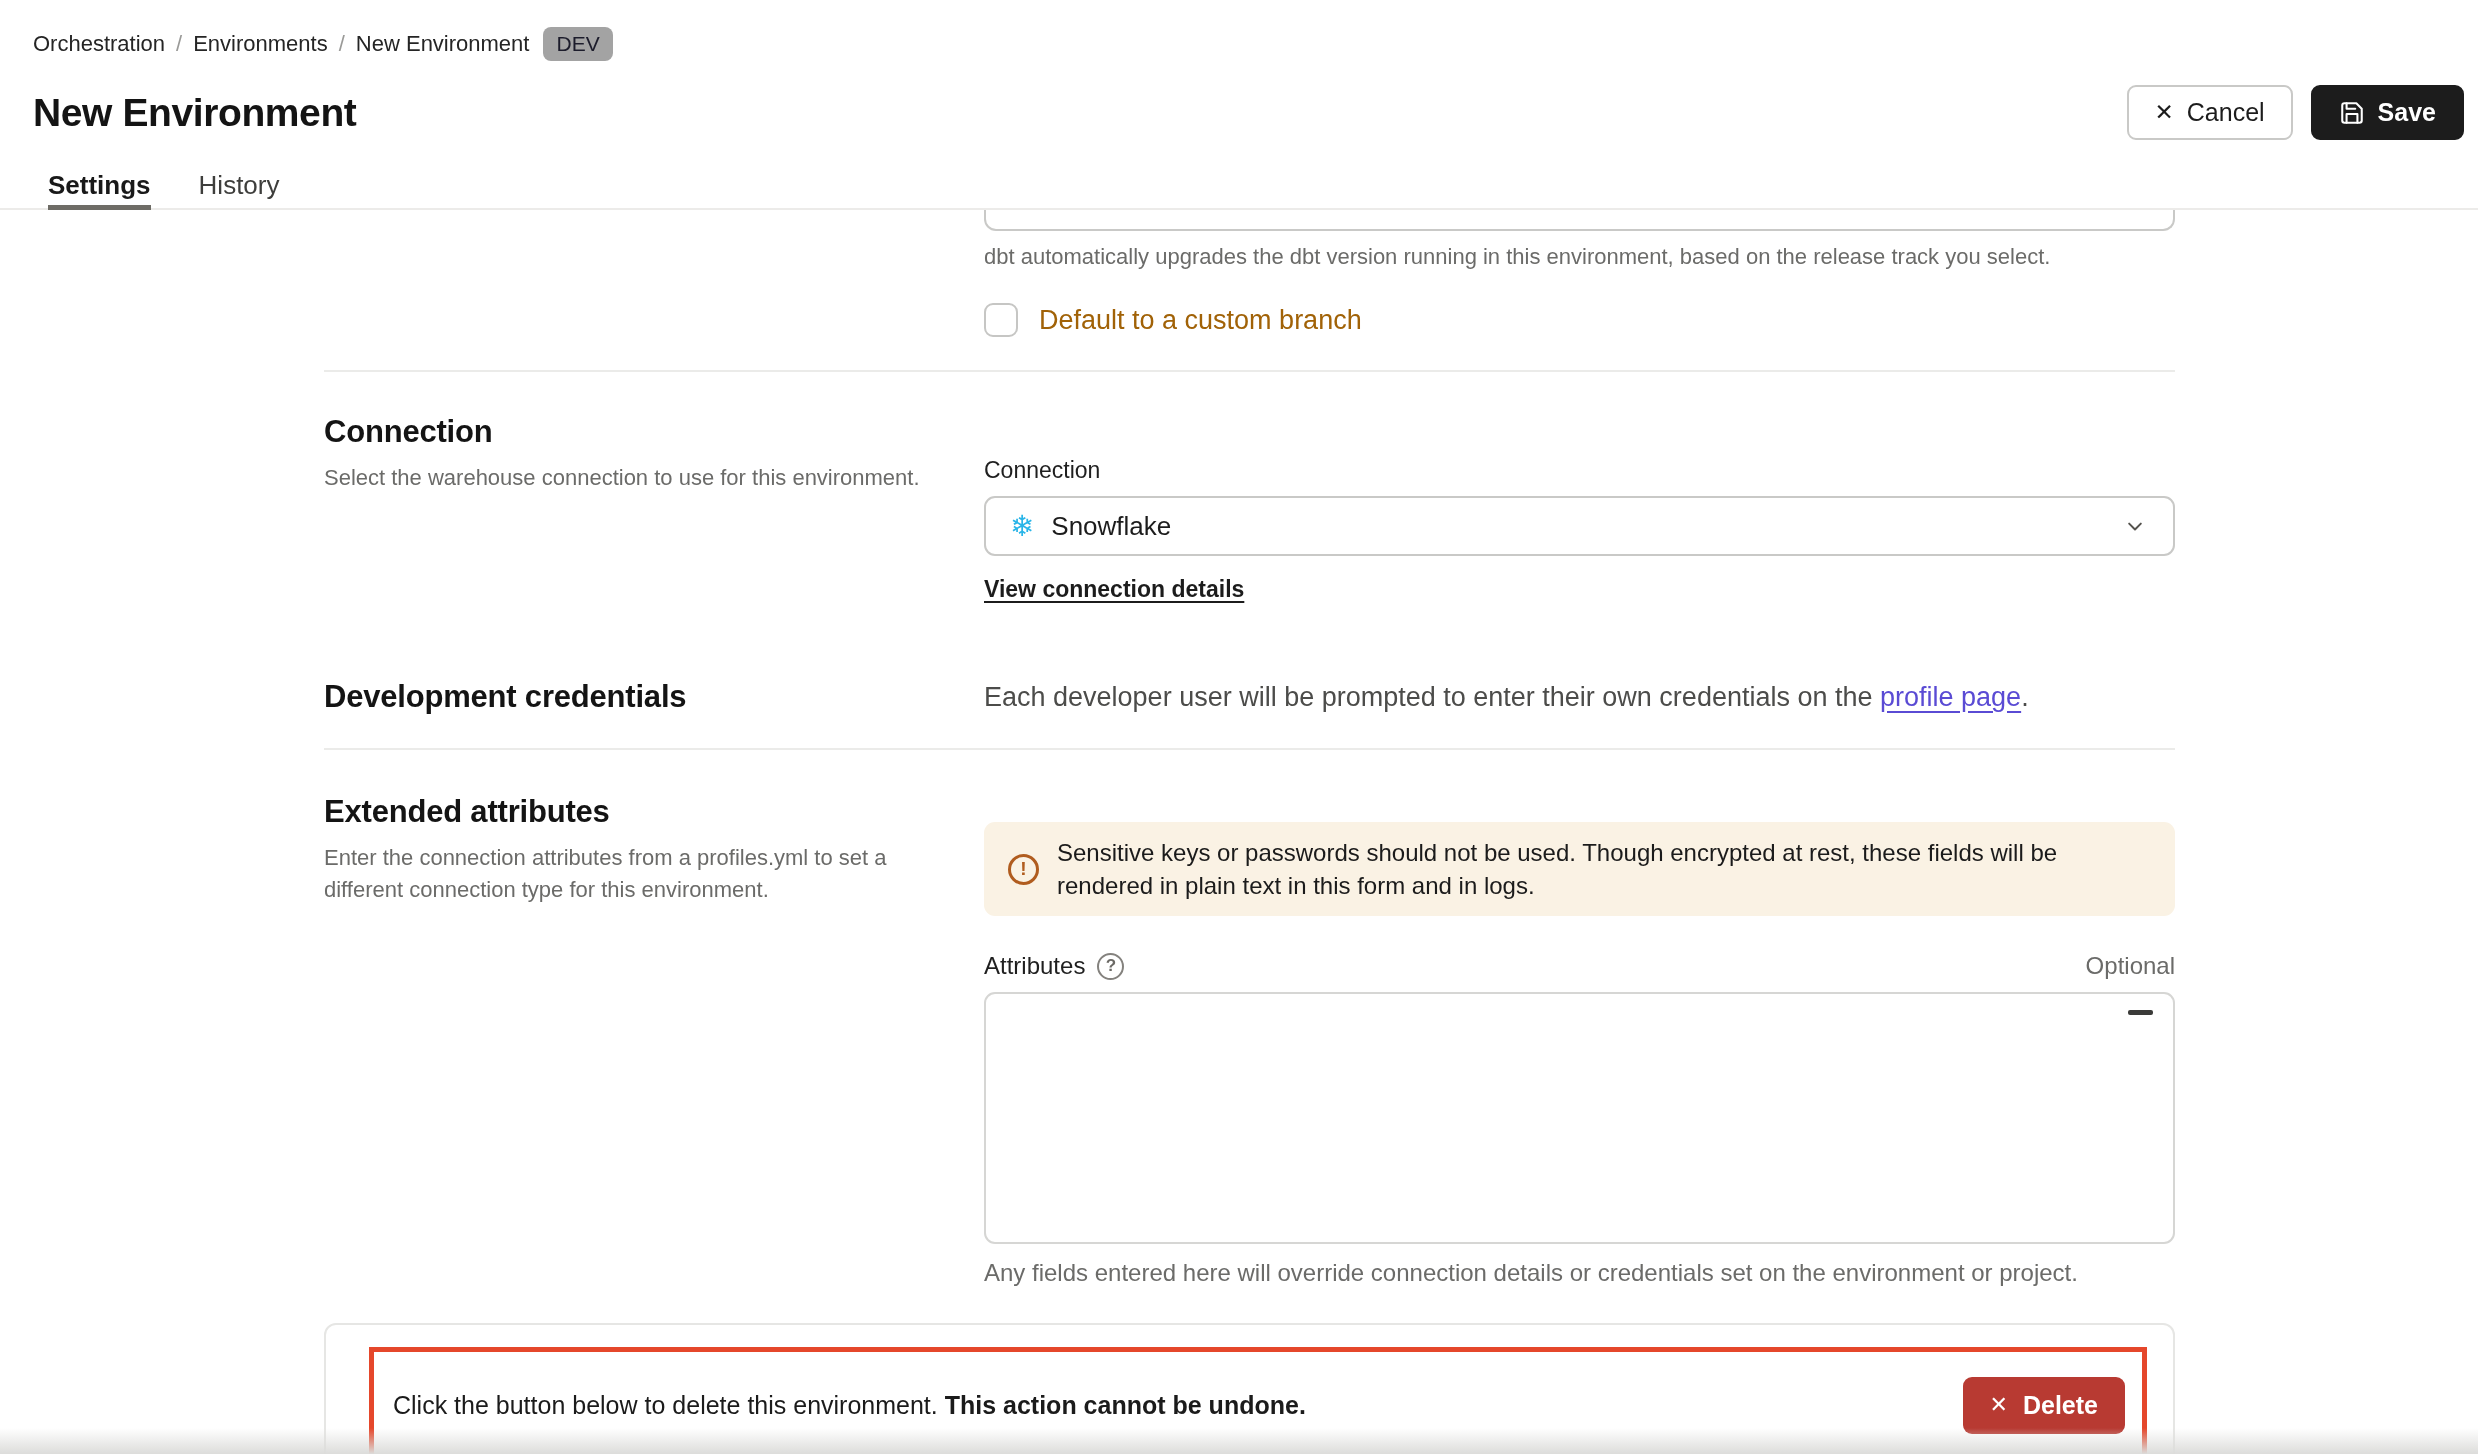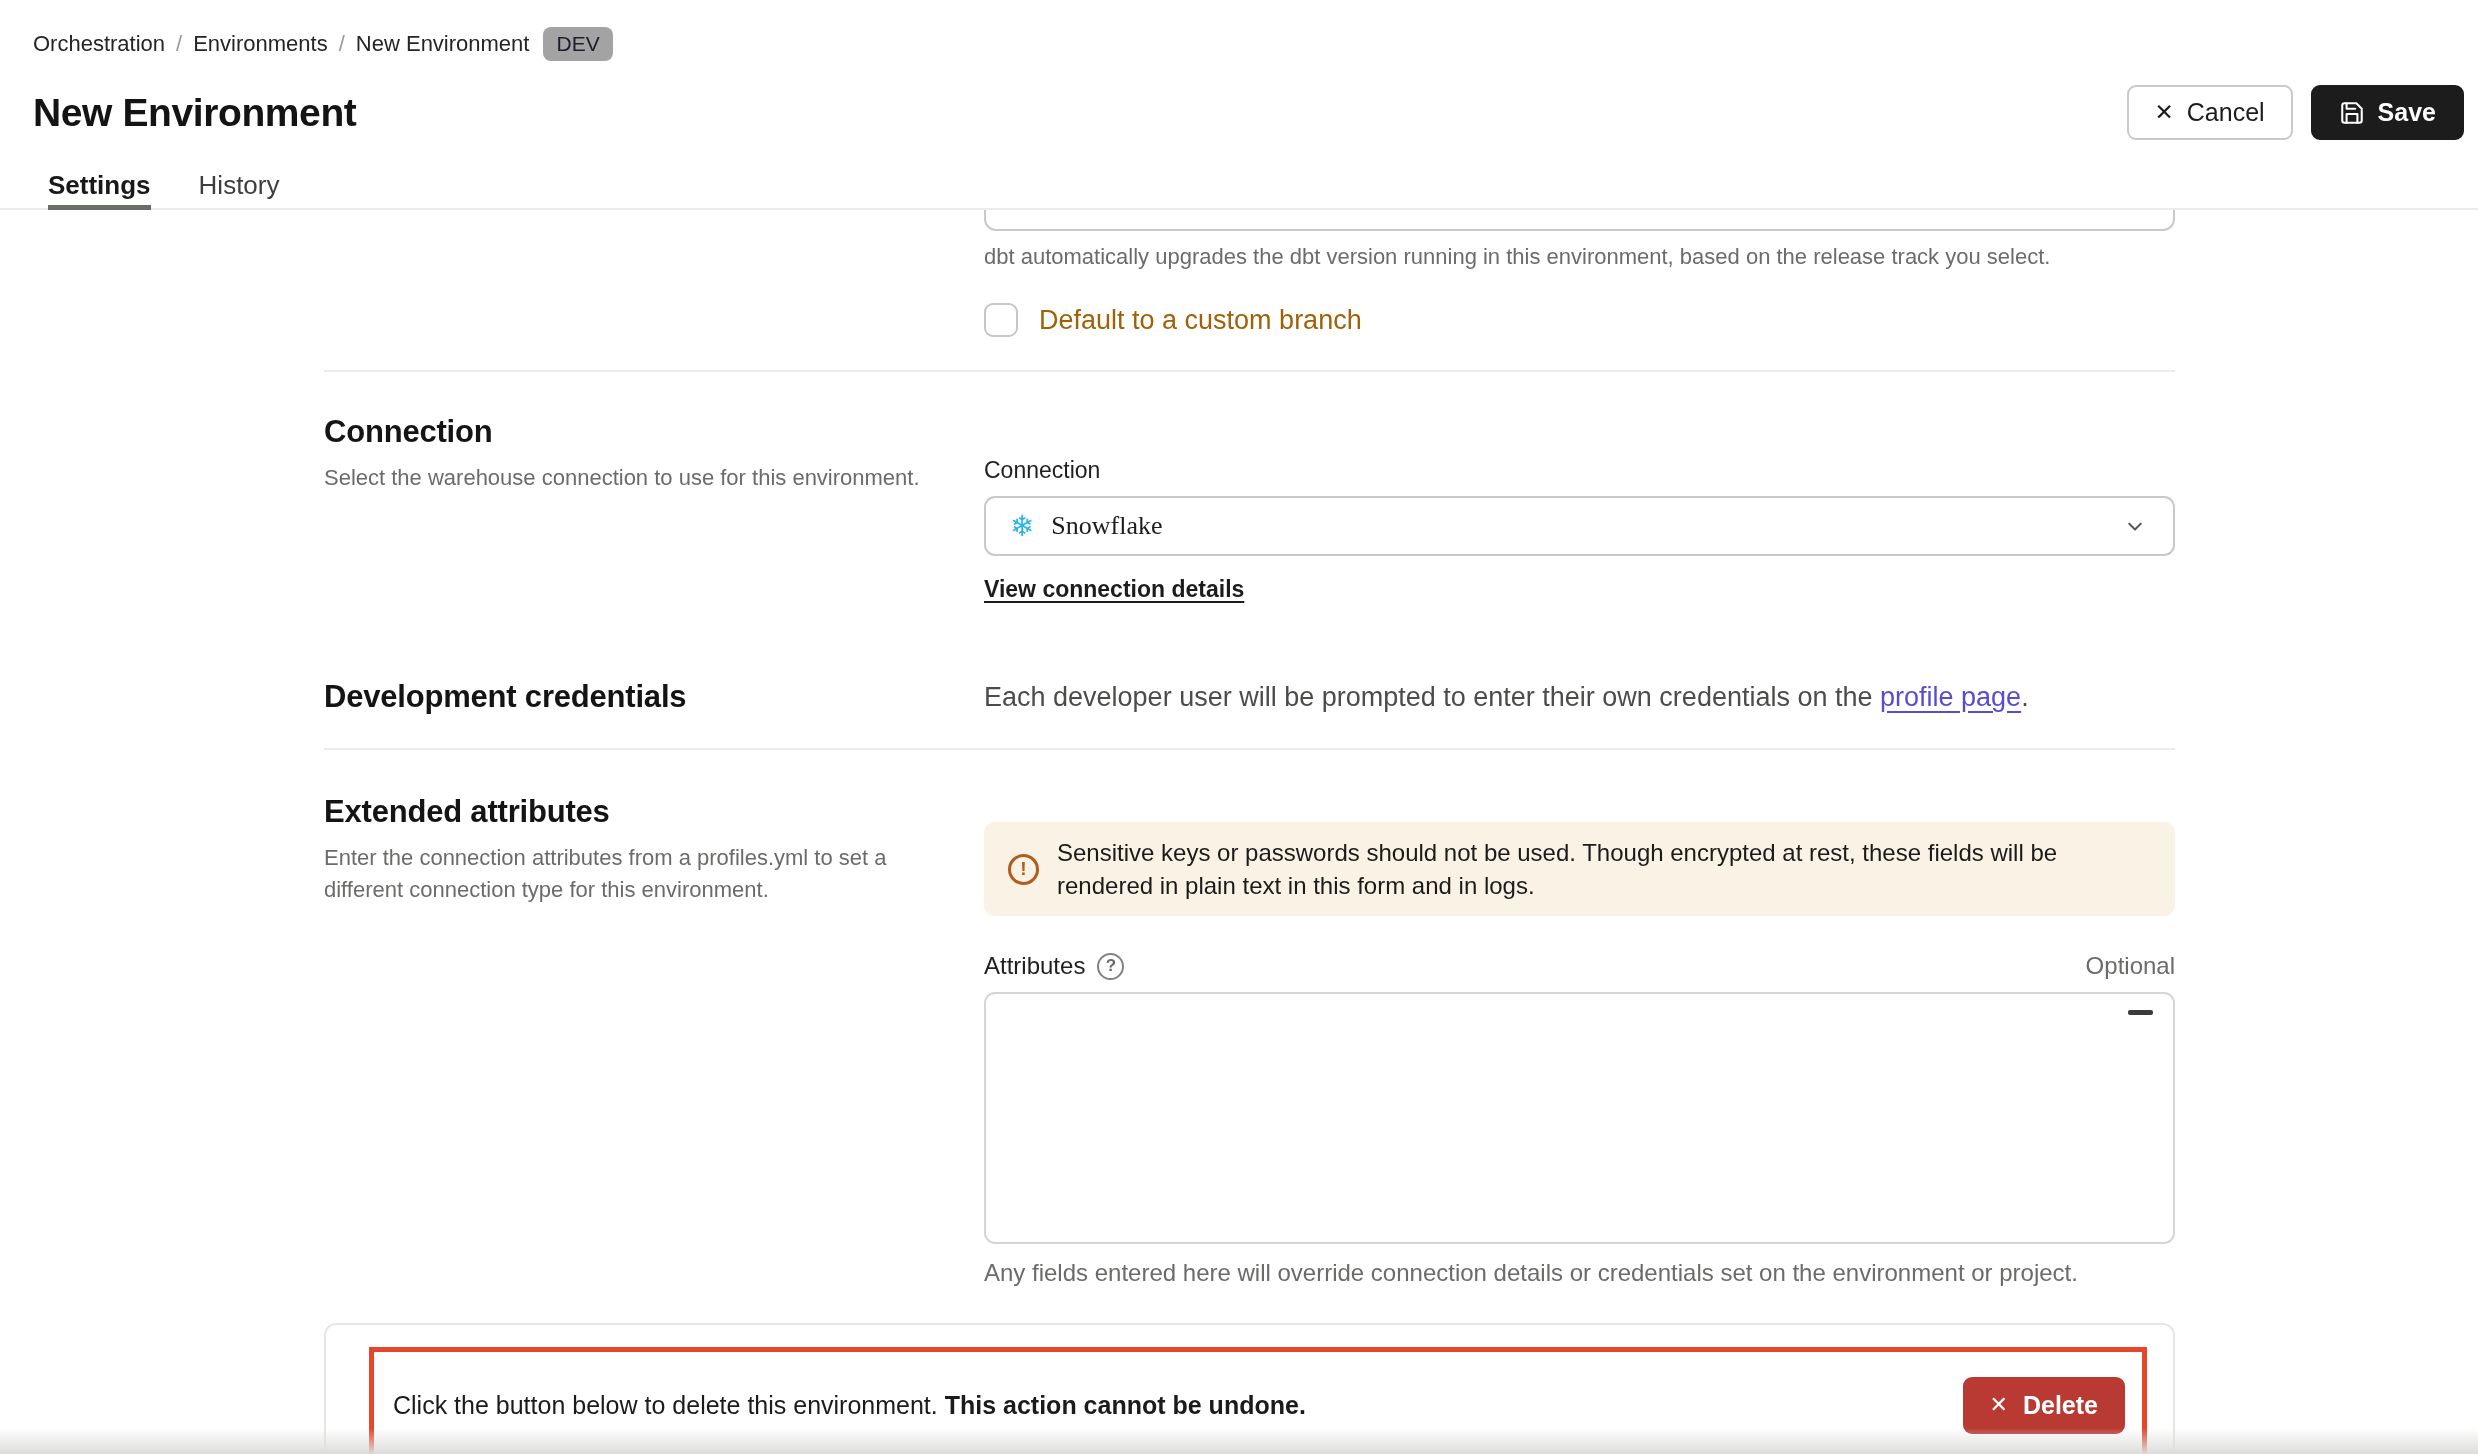--- a/index.html
+++ b/index.html
@@ -48,21 +48,21 @@
   .section-heading { font-size:31px; font-weight:700; margin:0; color:#141414; letter-spacing:-0.2px; }
   .section-desc { font-size:22px; color:#6b6b69; line-height:1.45; margin:12px 0 0 0; max-width:600px; }
 
   .row-connection { margin-top:42px; }
   .conn-right { padding-top:43px; }
   .field-label { font-size:23px; font-weight:500; color:#1f1f1f; }
   .select { margin-top:12px; height:60px; border:2px solid #c9c9c7; border-radius:11px;
             display:flex; align-items:center; gap:17px; padding:0 24px; cursor:pointer; background:#fff; }
   .snowflake-glyph { color:#29B5E8; font-size:29px; line-height:1;
                      font-family:"DejaVu Sans", sans-serif; }
-  .select-text { font-size:26px; color:#1c1c1c;font-family:Liberation Serif, serif; }
+  .select-text { font-size:26px; color:#1c1c1c; }
   .chevron { margin-left:auto; display:flex; }
   .details-link { display:inline-block; margin-top:20px; font-size:23px; font-weight:600;
                   color:#1c1c1c; text-decoration:underline; text-underline-offset:4px; cursor:pointer; }
 
   .row-devcred { margin-top:76px; }
   .devcred-text { font-size:27px; color:#4c4c4a; margin:0; padding-top:3px; }
   .profile-link { color:#5A4BD4; text-decoration:underline; text-underline-offset:5px;
                   font-weight:500; cursor:pointer; }
 
   .row-extattr { margin-top:44px; }

